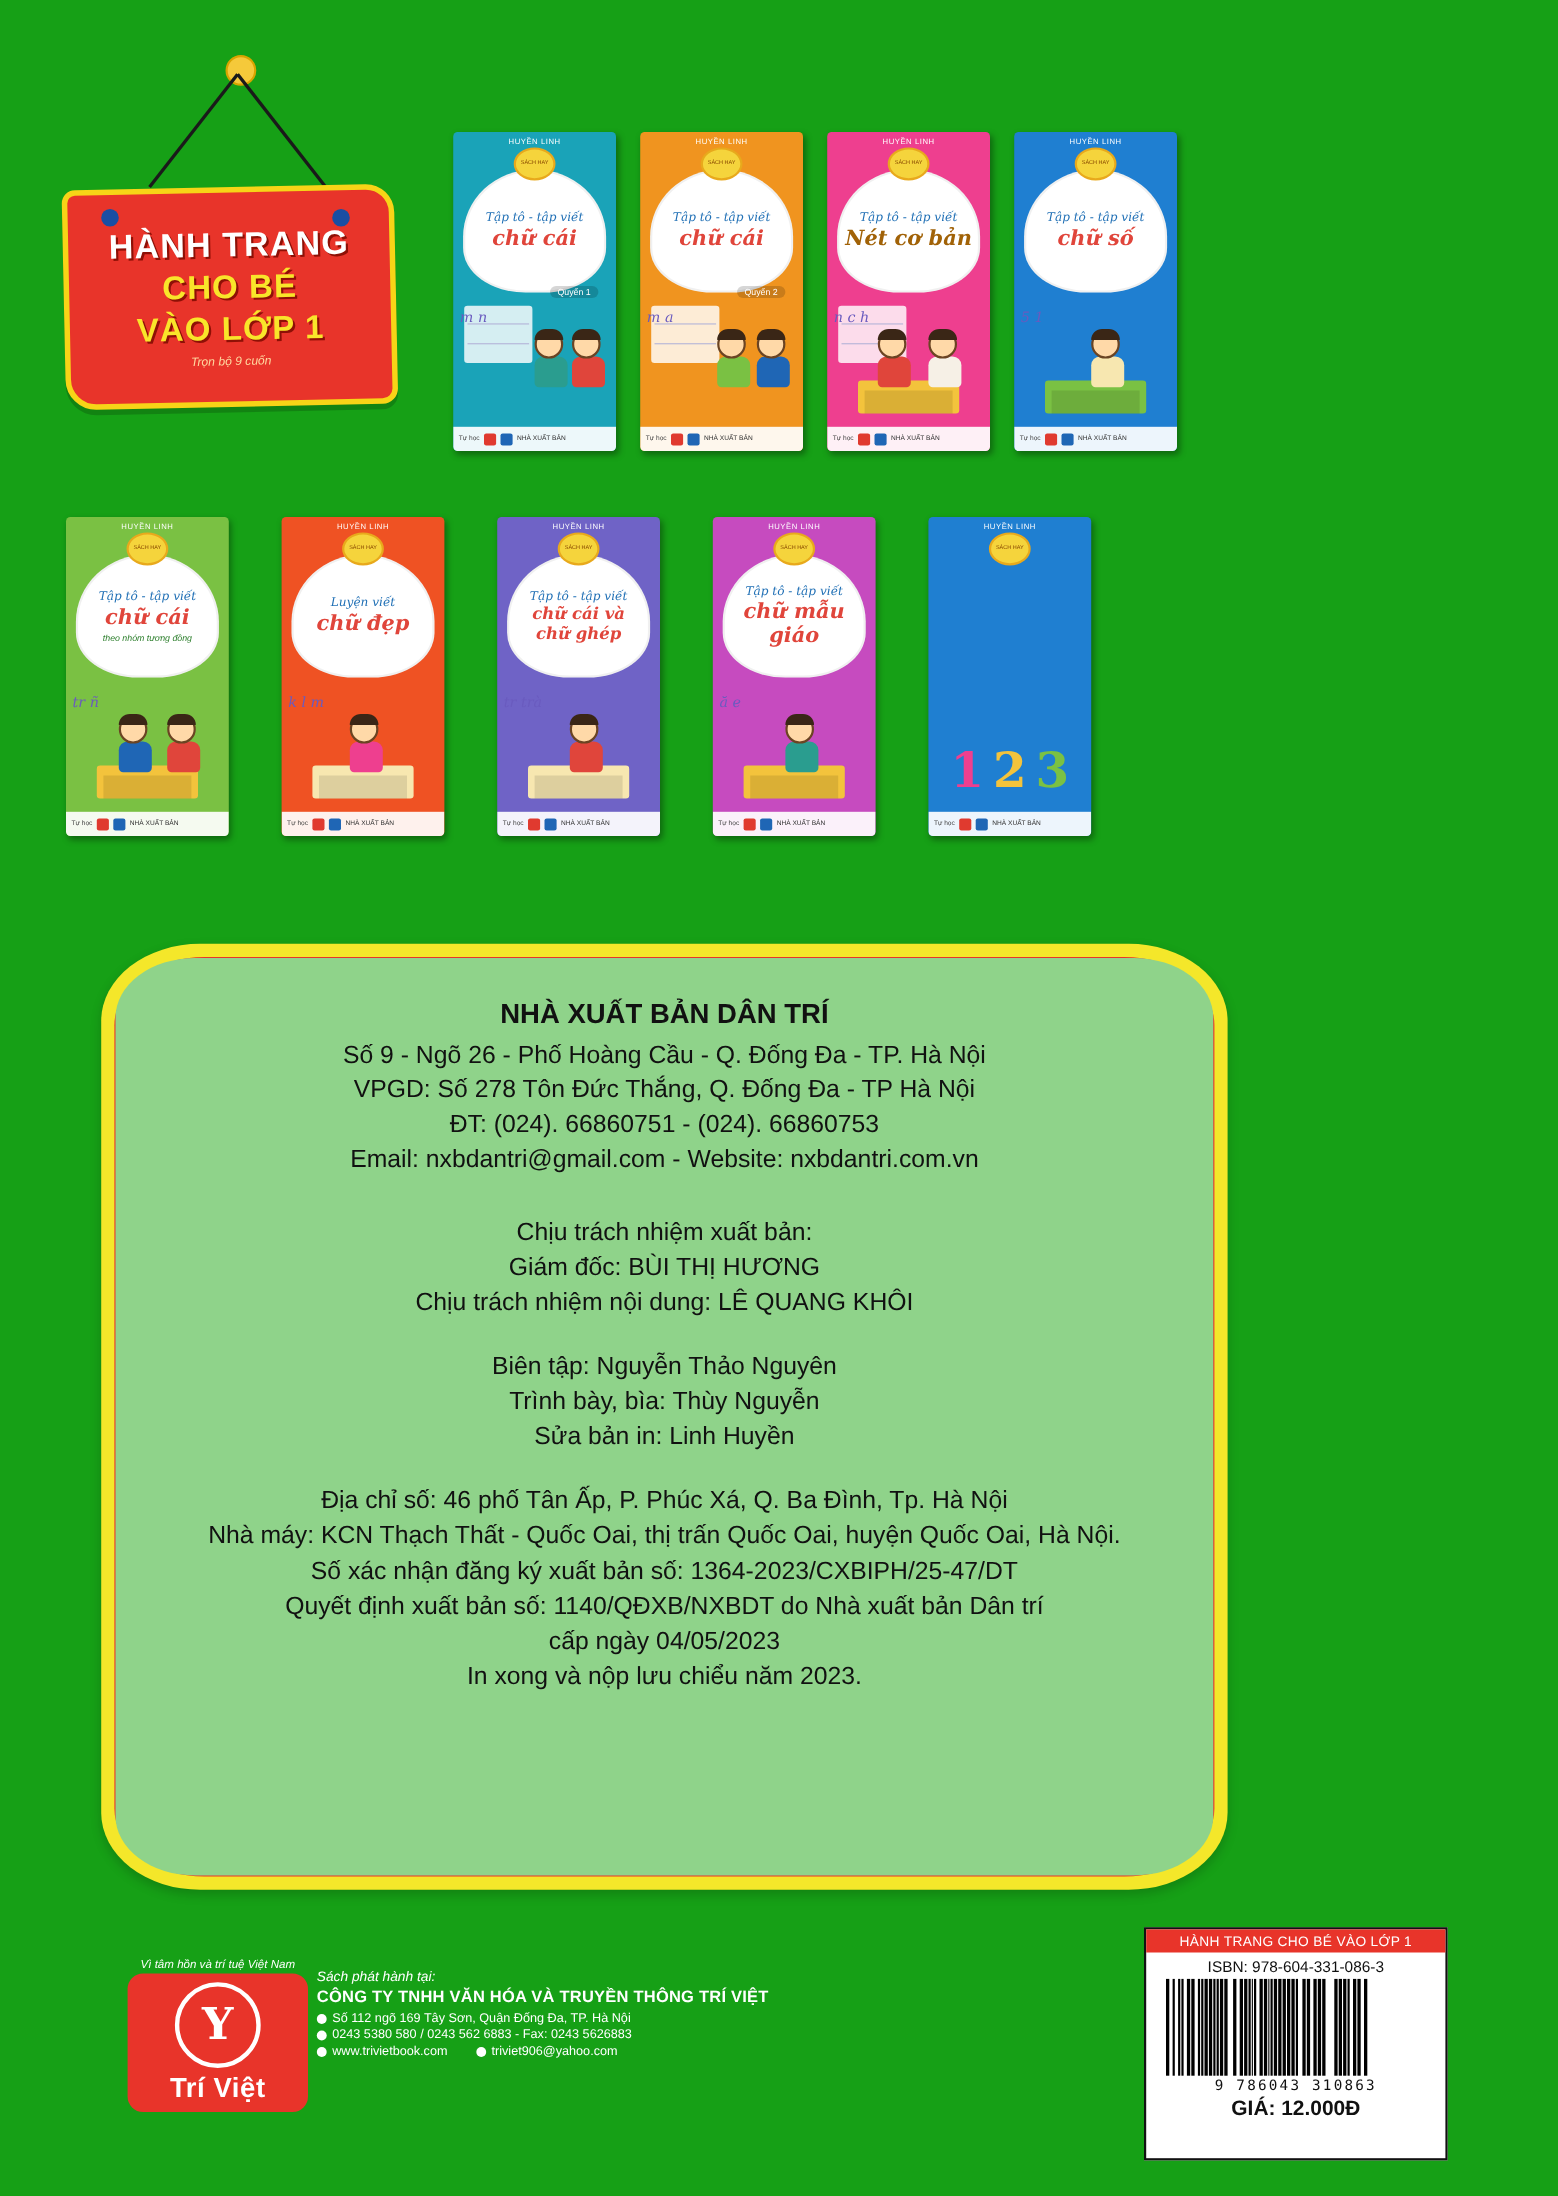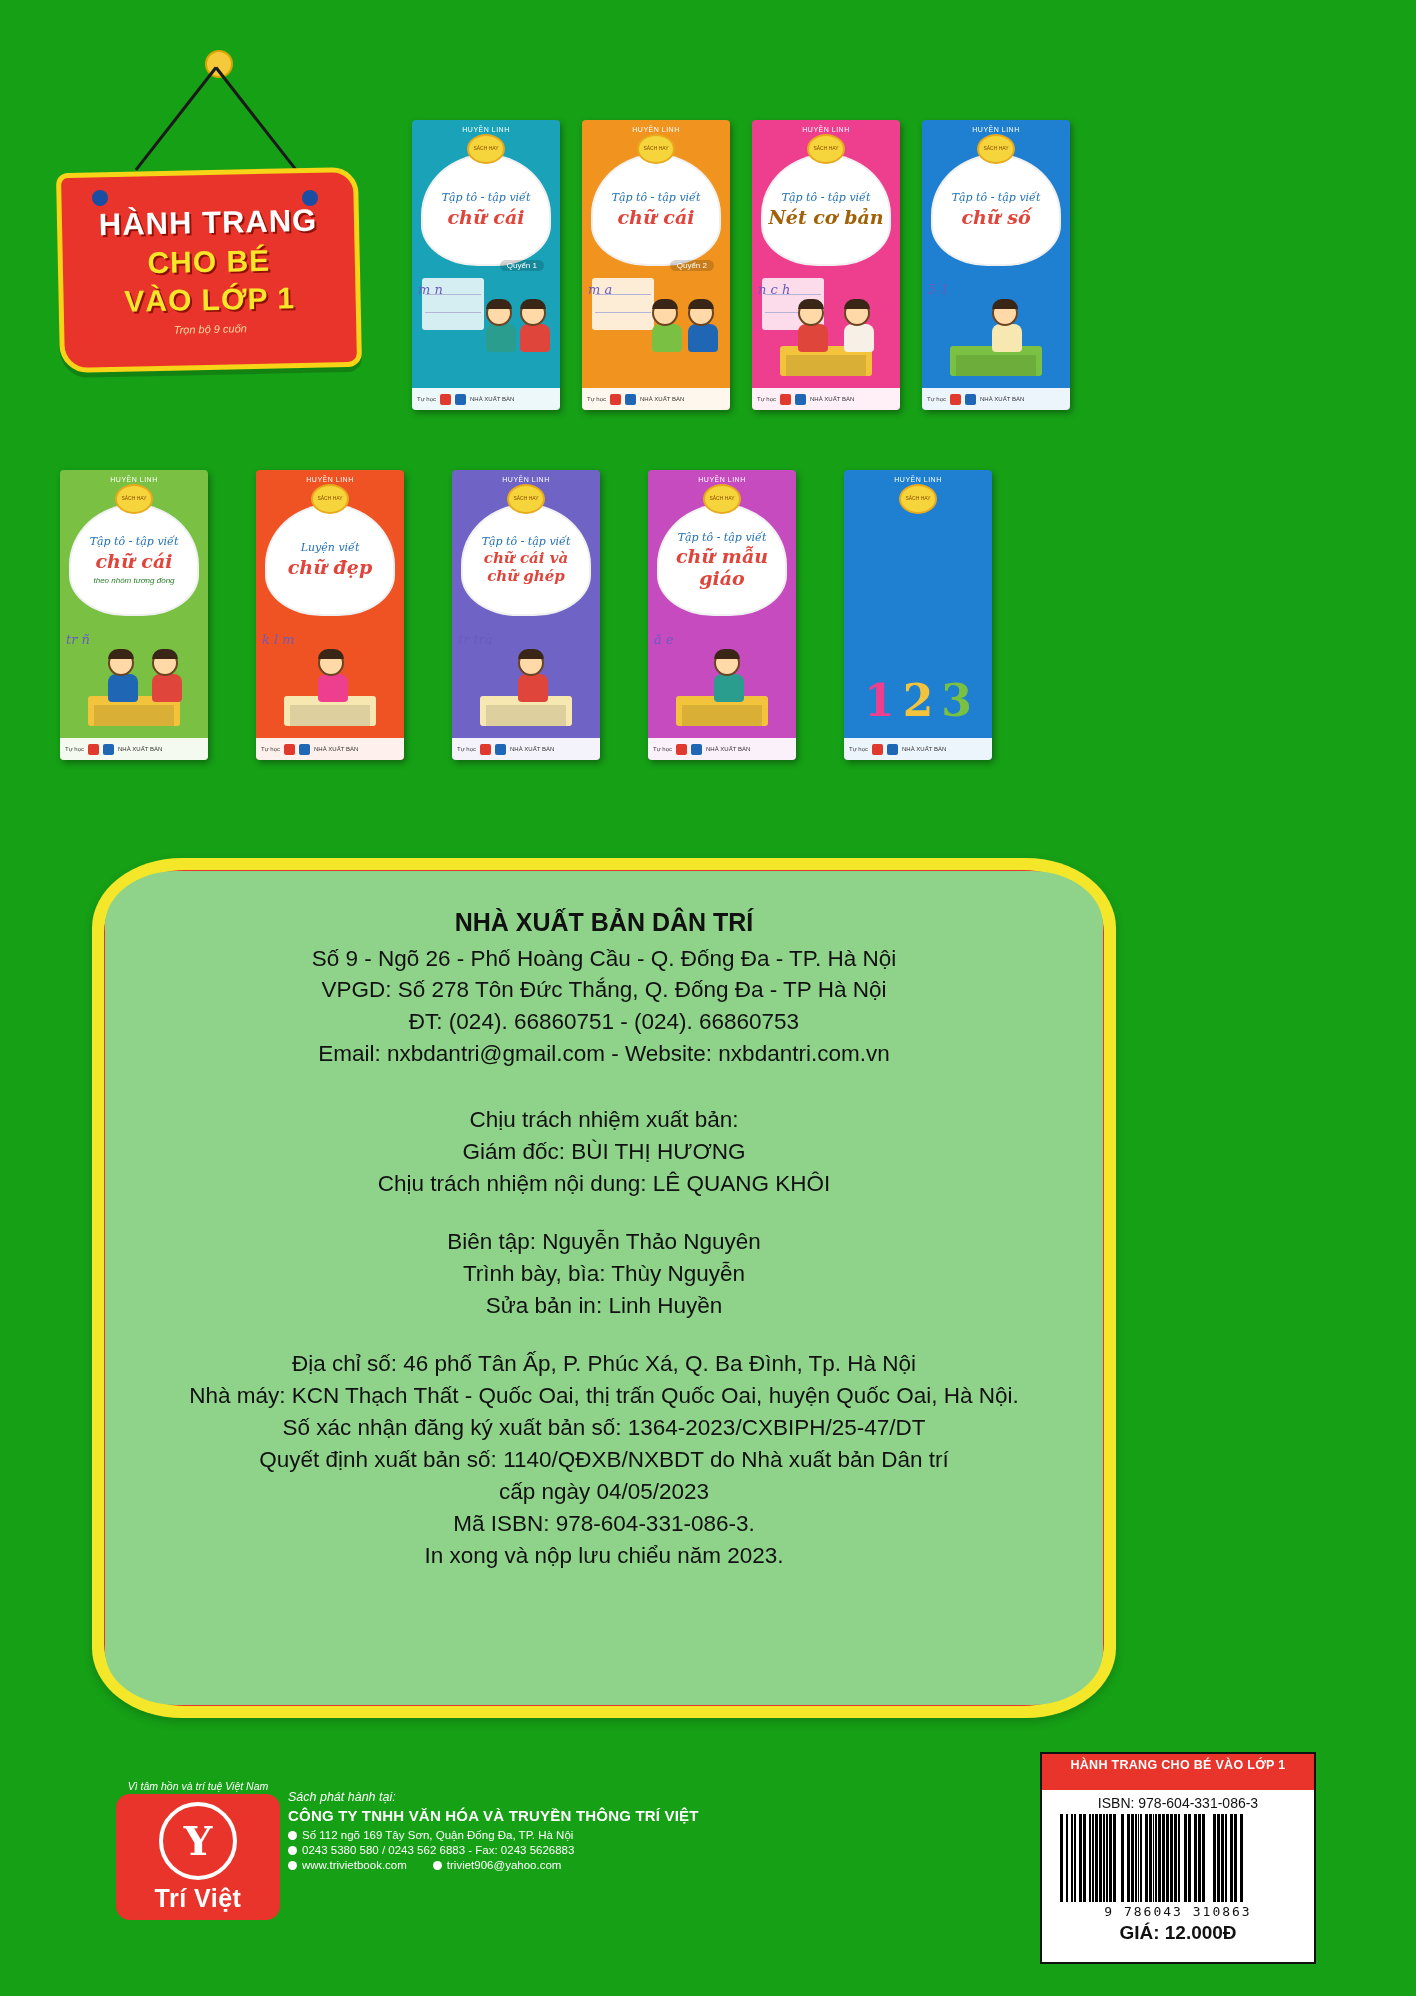--- a/index.html
+++ b/index.html
@@ -399,23 +399,23 @@
     top: 1752px;
     width: 272px;
     height: 208px;
     background: #ffffff;
     border: 2px solid #111;
   }
   .bc-title {
     background: #e8342a;
     color: #ffffff;
     font-size: 12.5px;
-    font-weight: bold;
-    text-align: center;
-    padding: 4px 0 18px;
+    font-weight: normal;
+    text-align: center;
+    padding: 4px 0 3px;
     letter-spacing: 0.3px;
   }
   .bc-isbn {
     font-size: 14px;
     text-align: center;
     padding: 5px 0 3px;
     color: #111;
   }
   .bc-bars {
     height: 88px;
@@ -707,21 +707,20 @@
     <div>Trình bày, bìa: Thùy Nguyễn</div>
     <div>Sửa bản in: Linh Huyền</div>
 
     <div class="gap-md"></div>
 
     <div>Địa chỉ số: 46 phố Tân Ấp, P. Phúc Xá, Q. Ba Đình, Tp. Hà Nội</div>
     <div>Nhà máy: KCN Thạch Thất - Quốc Oai, thị trấn Quốc Oai, huyện Quốc Oai, Hà Nội.</div>
     <div>Số xác nhận đăng ký xuất bản số: 1364-2023/CXBIPH/25-47/DT</div>
     <div>Quyết định xuất bản số: 1140/QĐXB/NXBDT do Nhà xuất bản Dân trí</div>
     <div>cấp ngày 04/05/2023</div>
-    <div>Mã ISBN: 978-604-331-086-3.</div>
     <div>In xong và nộp lưu chiểu năm 2023.</div>
   </div>
 </div>
 
 <div class="brand-wrap">
   <div class="brand-slogan">Vì tâm hồn và trí tuệ Việt Nam</div>
   <div class="brand-badge">
     <div class="circle">Y</div>
     <div class="bname">Trí Việt</div>
   </div>

